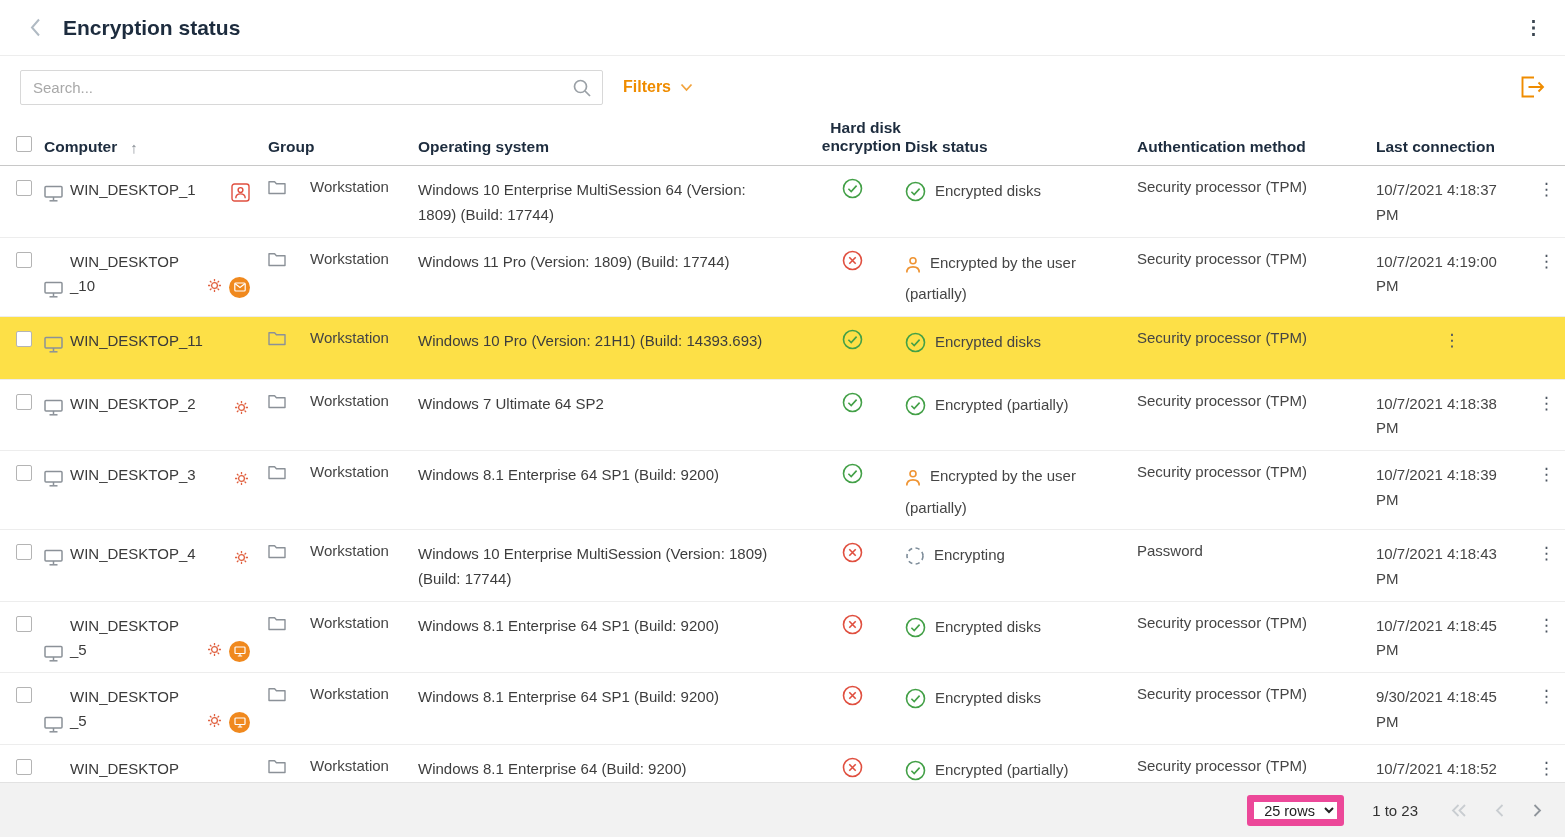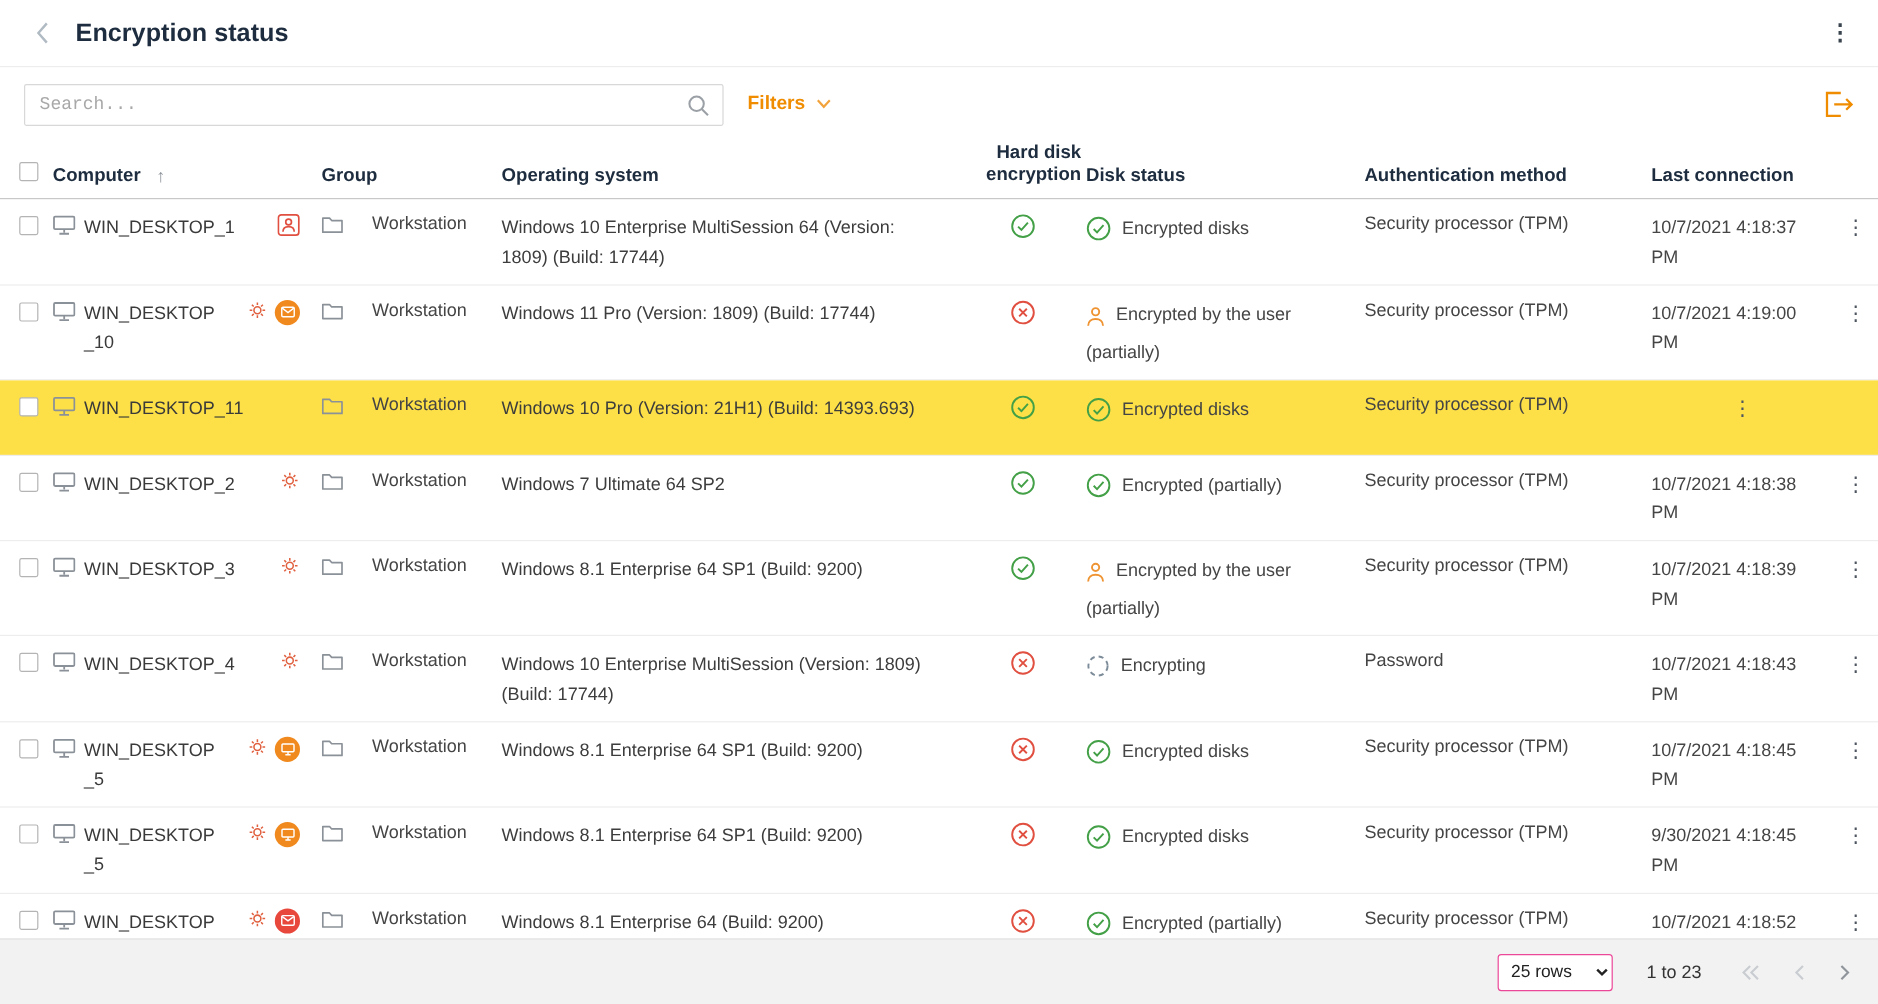--- a/index.html
+++ b/index.html
@@ -5,57 +5,57 @@
 *{box-sizing:border-box;margin:0;padding:0}
 html,body{width:1565px;height:837px;overflow:hidden}
 body{font-family:"Liberation Sans",sans-serif;background:#fff;color:#444}
 .app{width:1565px;height:837px;display:flex;flex-direction:column;background:#fff}
 .topbar{flex:0 0 56px;display:flex;align-items:center;padding:0 22px 0 30px;border-bottom:1px solid #ededed}
 .back{display:inline-flex;margin-right:22px;cursor:pointer}
 .title{font-size:21px;font-weight:700;color:#1d2c3e;flex:1}
 .kebab{font-size:19px;font-weight:700;color:#39444f;cursor:pointer;line-height:1}
 .toolbar{flex:0 0 62px;display:flex;align-items:center;padding:0 20px}
 .searchbox{position:relative;width:583px}
-.searchbox input{width:100%;height:35px;border:1px solid #d8d8d8;border-radius:2px;padding:0 42px 0 12px;font-size:15px;color:#b91c1c;font-family:Liberation Mono, monospace;outline:none}
+.searchbox input{width:100%;height:35px;border:1px solid #d8d8d8;border-radius:2px;padding:0 42px 0 12px;font-size:15px;color:#b91c1c;font-family:Liberation Sans, sans-serif;outline:none}
 .searchbox input::placeholder{color:#a8a8a8}
 .search-icon{position:absolute;right:10px;top:7px;cursor:pointer;display:inline-flex}
 .filters{margin-left:20px;display:flex;align-items:center;gap:9px;cursor:pointer;font-size:16px;font-weight:700;color:#ef8c00}
 .export{margin-left:auto;cursor:pointer;display:inline-flex}
 .grid{display:grid;grid-template-columns:28px 224px 150px 382px 105px 232px 239px 152px 37px;padding-left:16px}
 .thead{flex:0 0 48px;align-items:end;padding-bottom:9px;border-bottom:1px solid #c8c8c8;font-size:15.5px;font-weight:700;color:#1d2c3e}
 .h-computer{display:flex;align-items:flex-end;gap:13px}
 .sort{color:#8a9097;font-weight:400;font-size:15px}
 .h-hde{text-align:right;padding-right:4px;line-height:1.2}
 .h-hde span{display:block}
 .tbody{flex:1 1 auto;overflow:hidden}
 .trow{min-height:63px;border-bottom:1px solid #ededed;padding-top:12px;padding-bottom:9px;font-size:15px;color:#454545;align-items:start}
 .trow.highlight{background:#fde047}
 .checkbox{display:inline-block;width:16px;height:16px;border:1px solid #b4b4b4;border-radius:2px;background:#fff;cursor:pointer}
 .c-check{padding-top:2px}
 .thead .c-check{padding-top:0}
-.c-computer{display:flex;align-items:flex-start;gap:7px;padding-right:18px;color:#3a3a3a}
+.c-computer{display:flex;align-items:flex-end;gap:7px;padding-right:18px;color:#3a3a3a}
 .c-computer .micon{flex:0 0 auto;margin-top:1px;display:inline-flex}
 .cname{overflow-wrap:anywhere;line-height:1.6}
 .tight .cname{max-width:110px}
 .badges{margin-left:auto;display:flex;align-items:flex-start;gap:6px;flex:0 0 auto}
 .badge{display:inline-flex}
 .cb{display:inline-flex;width:21px;height:21px;border-radius:50%;align-items:center;justify-content:center}
 .c-group{display:flex;align-items:flex-end;gap:24px}
 .c-group .ficon{margin-top:2px;display:inline-flex}
 .c-os{padding-right:26px;line-height:1.65;color:#3d3d3d}
 .c-hde{display:flex;justify-content:center}
 .c-hde span{display:inline-flex}
 .c-disk{line-height:1.7;padding-right:16px}
 .dicon{display:inline-block;vertical-align:-6px;margin-right:9px}
 .c-auth{padding-right:10px}
 .c-last{line-height:1.65;padding-right:18px}
 .c-menu{display:flex;justify-content:center;padding-top:1px}
 .rowkebab{font-size:17px;color:#4c5560;cursor:pointer}
 .footer{flex:0 0 55px;background:#f2f2f2;border-top:1px solid #e2e2e2;display:flex;align-items:center;justify-content:flex-end;padding:0 22px;margin-top:auto}
-.rows-select{height:31px;min-width:96px;border:1px solid #ec4899;border-radius:3px;background:#fff;font-size:14.5px;font-family:inherit;color:#222;padding:0 6px;cursor:pointer}
+.rows-select{height:31px;min-width:96px;border:7px solid #ec4899;border-radius:3px;background:#fff;font-size:14.5px;font-family:inherit;color:#222;padding:0 6px;cursor:pointer}
 .range{margin-left:28px;font-size:15px;color:#333}
 .pag{display:flex;align-items:center;gap:27px;margin-left:32px}
 .pag span{display:inline-flex;cursor:pointer}
 </style>
 </head>
 <body>
 
 <div class="app">
 
   <header class="topbar">

